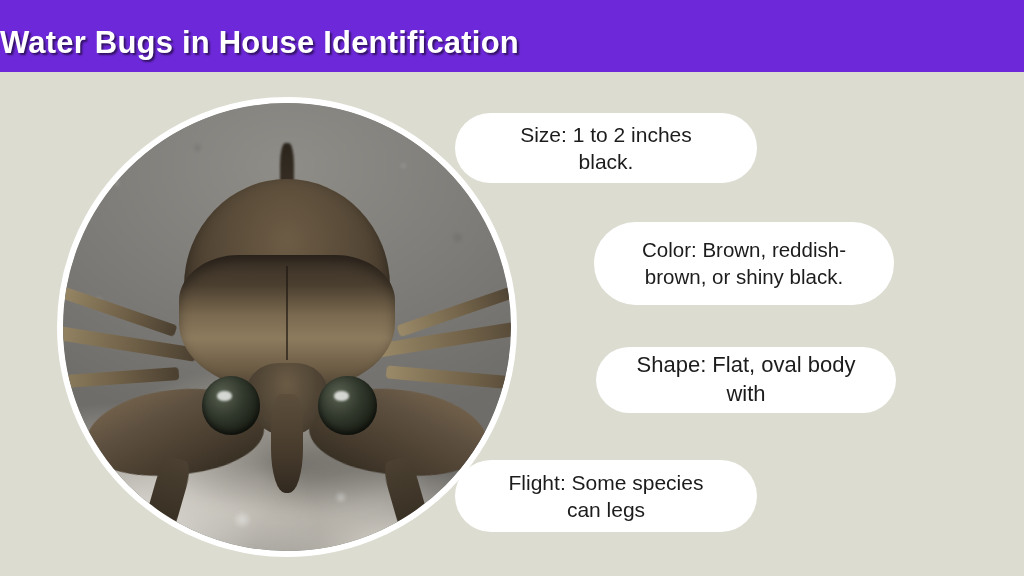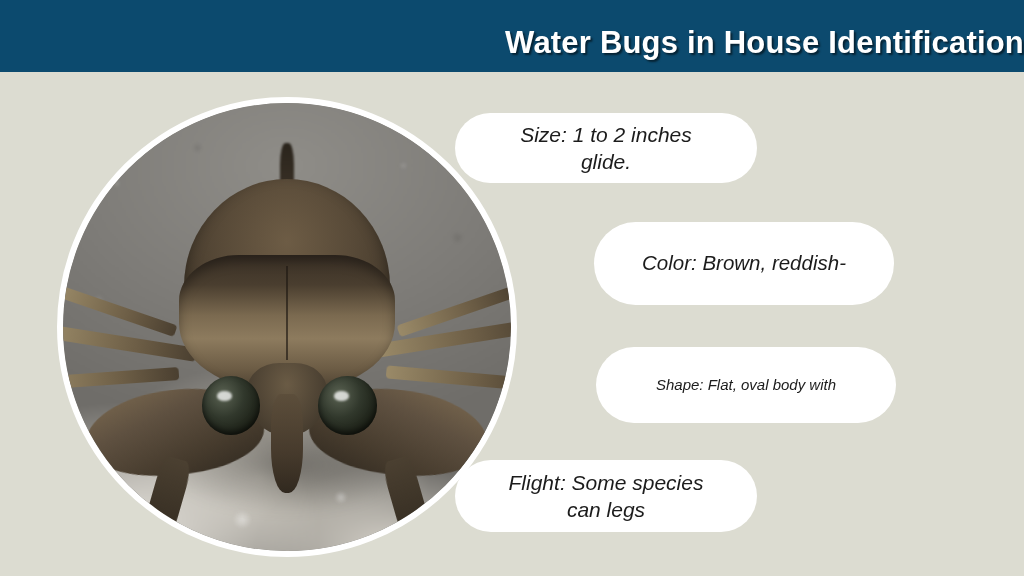--- a/index.html
+++ b/index.html
@@ -6,38 +6,37 @@
   html, body { width:1024px; height:576px; overflow:hidden; }
   body {
     background:#dcdcd1;
     font-family:"Liberation Sans", sans-serif;
     position:relative;
   }
 
   
   .titlebar{
     position:absolute; left:0; top:0; width:1024px; height:86px;
-    background:#0c4a6e;
-    display:flex; align-items:center; justify-content:flex-end;
+    background:#6d28d9;
+    display:flex; align-items:center; justify-content:flex-start;
   }
   .titlebar .title{
     color:#ffffff;
     font-size:31px;
     font-weight:bold;
     letter-spacing:.2px;
     text-shadow:2px 2px 2px rgba(0,0,0,.55);
     white-space:nowrap;
   }
 
   
   .canvas{
     position:absolute; left:0; top:72px; width:1024px; height:504px;
     background:#dcdcd1;
     overflow:hidden;
-    font-style:italic;
   }
 
   
   .photo-circle{
     position:absolute;
     left:57px; top:25px;          
     width:460px; height:460px;
     border-radius:50%;
     border:6px solid #ffffff;
     overflow:hidden;
@@ -191,21 +190,21 @@
     justify-content:center;
     text-align:center;
     color:#1c1c1c;
     line-height:1.3;
     padding:6px 22px;
   }
   .bubble span{ display:block; }
 
   #bubble-size      { left:455px; top:41px;  width:302px; height:70px; font-size:21px; }
   #bubble-color     { left:594px; top:150px; width:300px; height:83px; font-size:20.5px; }
-  #bubble-shape     { left:596px; top:275px; width:300px; height:76px; font-size:15px; }
+  #bubble-shape     { left:596px; top:275px; width:300px; height:66px; font-size:22px; }
   #bubble-flight    { left:455px; top:388px; width:302px; height:72px; font-size:21px; }
 </style>
 </head>
 <body>
 
 <div class="titlebar">
   <div class="title">Water Bugs in House Identification</div>
 </div>
 
 <div class="canvas">
@@ -242,27 +241,28 @@
             <div class="glint"></div>
           </div>
         <div class="rostrum"></div>
       </div>
     </div>
   </div>
 
   <div class="bubble" id="bubble-size">
     <div>
       <span>Size: 1 to 2 inches</span>
-      <span>glide.</span>
+      <span>black.</span>
     </div>
   </div>
 
   <div class="bubble" id="bubble-color">
     <div>
       <span>Color: Brown, reddish-</span>
+      <span>brown, or shiny black.</span>
     </div>
   </div>
 
   <div class="bubble" id="bubble-shape">
     <div>
       <span>Shape: Flat, oval body with</span>
     </div>
   </div>
 
   <div class="bubble" id="bubble-flight">

